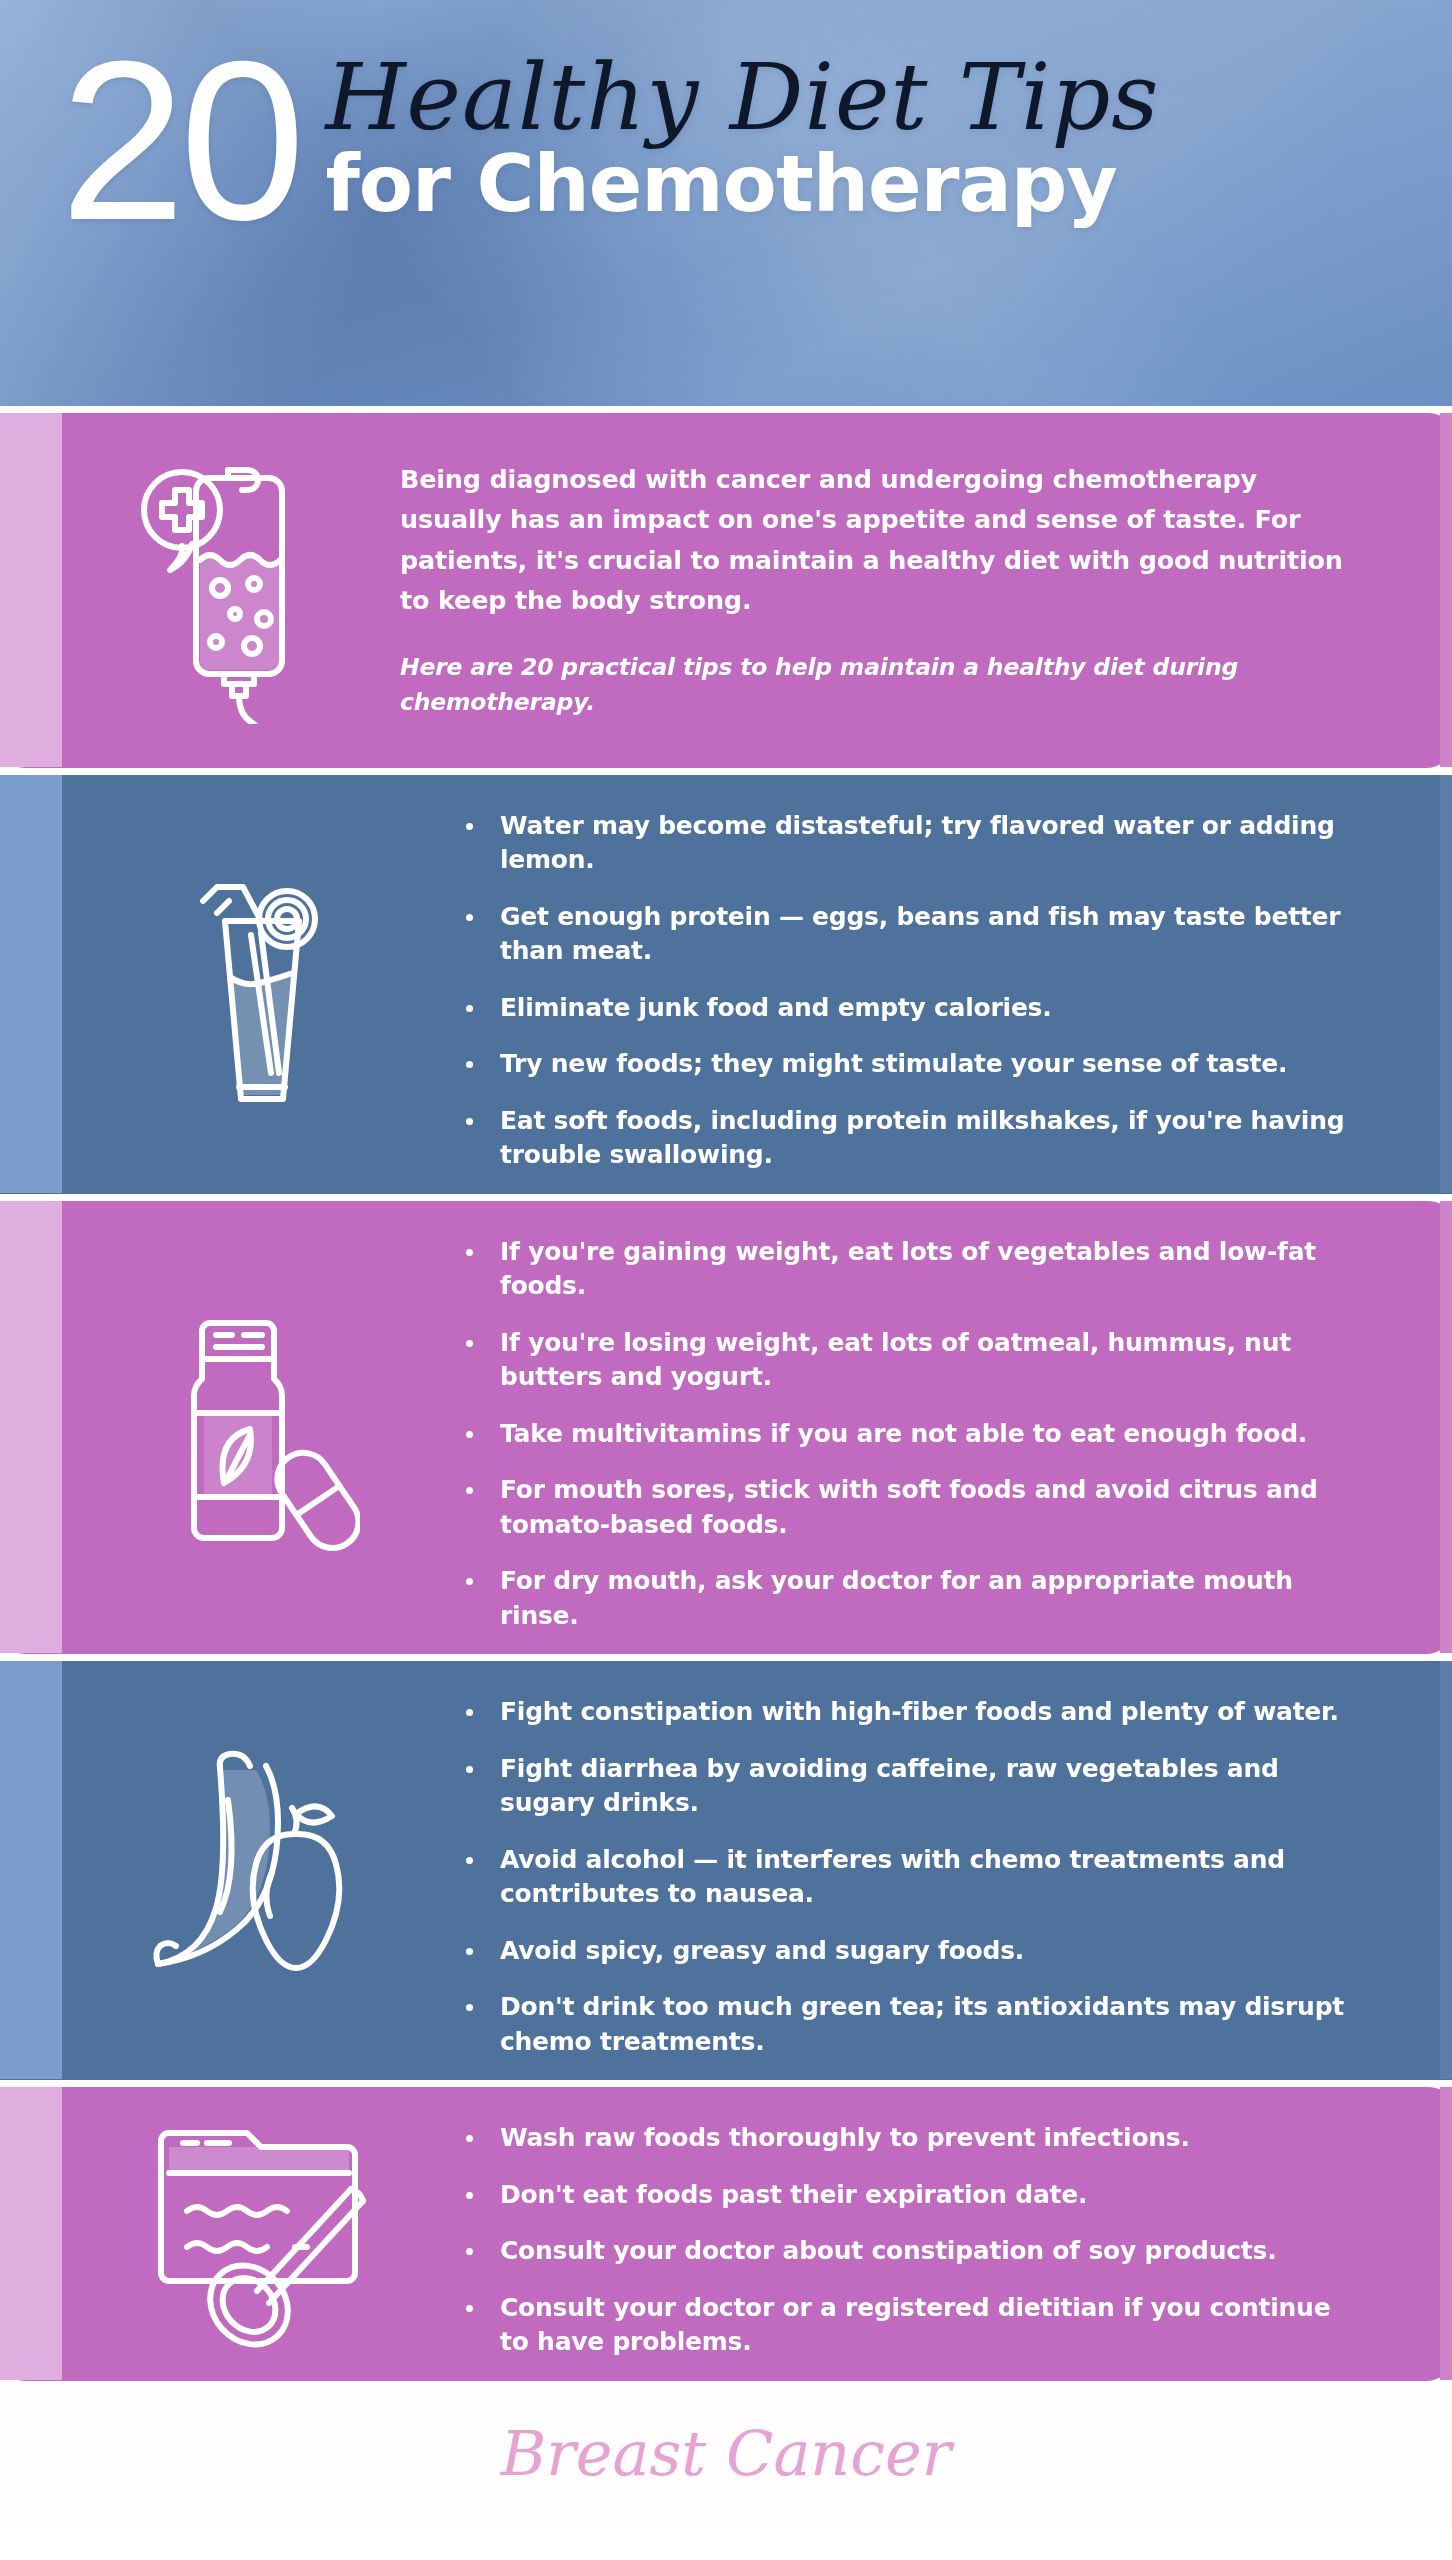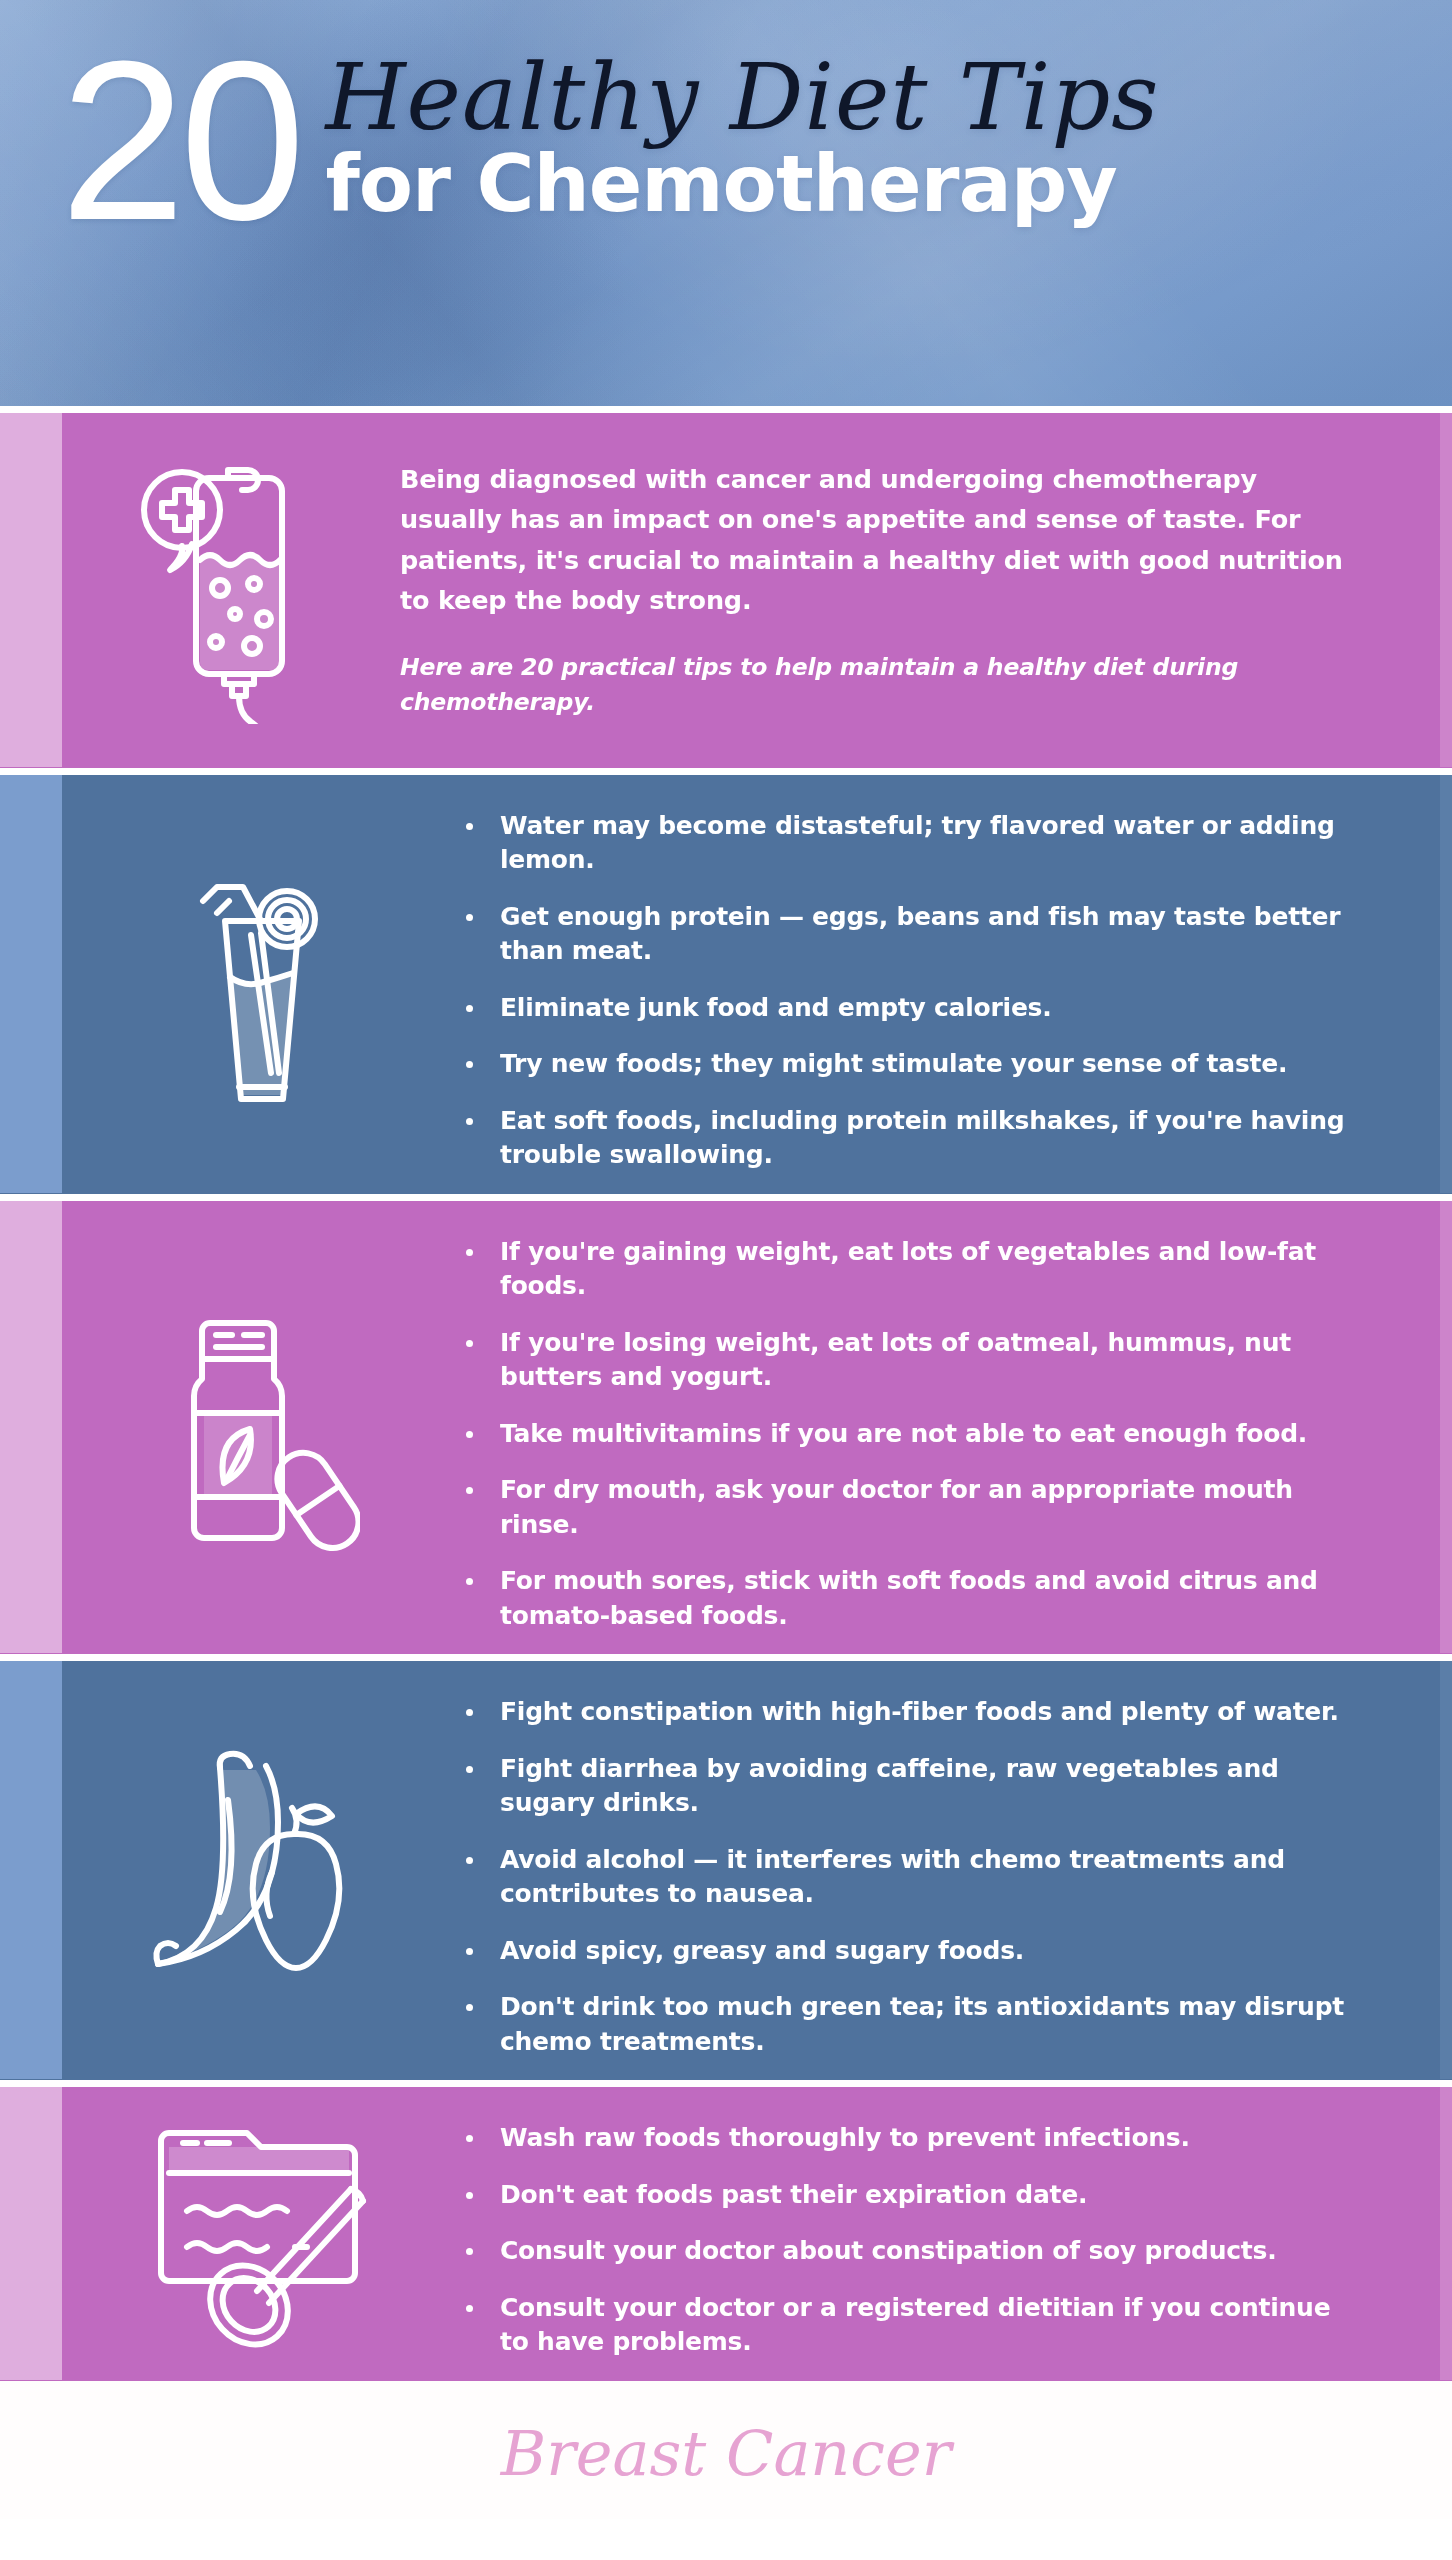--- a/index.html
+++ b/index.html
@@ -90,21 +90,21 @@
 
   
   .band {
     position: relative;
     width: 1452px;
     display: flex;
     box-sizing: border-box;
     border-top: 7px solid #ffffff;
     border-bottom: 1px solid transparent;
   }
-  .band-purple { background: #c06ac0; }
+  .band-purple { background: #c06ac0; border-radius: 25px; }
   .band-blue   { background: #4f729d; }
 
   .band-rail {
     flex: 0 0 62px;
     align-self: stretch;
   }
   .band-purple .band-rail { background: #dfaede; }
   .band-blue   .band-rail { background: #7b9dcd; }
 
   .band-body {
@@ -332,22 +332,22 @@
               <path d="M122 200 h52"></path>
             </g>
           </g>
         </svg>
       </div>
       <div class="text-col">
         <ul class="tips">
           <li>If you're gaining weight, eat lots of vegetables and low-fat foods.</li>
           <li>If you're losing weight, eat lots of oatmeal, hummus, nut butters and yogurt.</li>
           <li>Take multivitamins if you are not able to eat enough food.</li>
+          <li>For mouth sores, stick with soft foods and avoid citrus and tomato-based foods.</li>
           <li>For dry mouth, ask your doctor for an appropriate mouth rinse.</li>
-          <li>For mouth sores, stick with soft foods and avoid citrus and tomato-based foods.</li>
         </ul>
       </div>
     </div>
   </div>
 
   <div class="band band-blue">
     <div class="band-rail"></div>
     <div class="band-body">
       <div class="band-edge"></div>
       <div class="icon-col">

